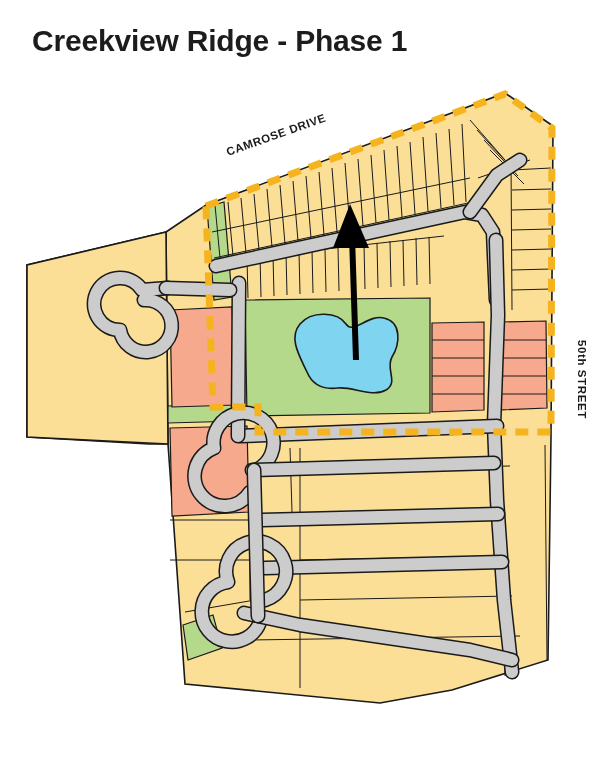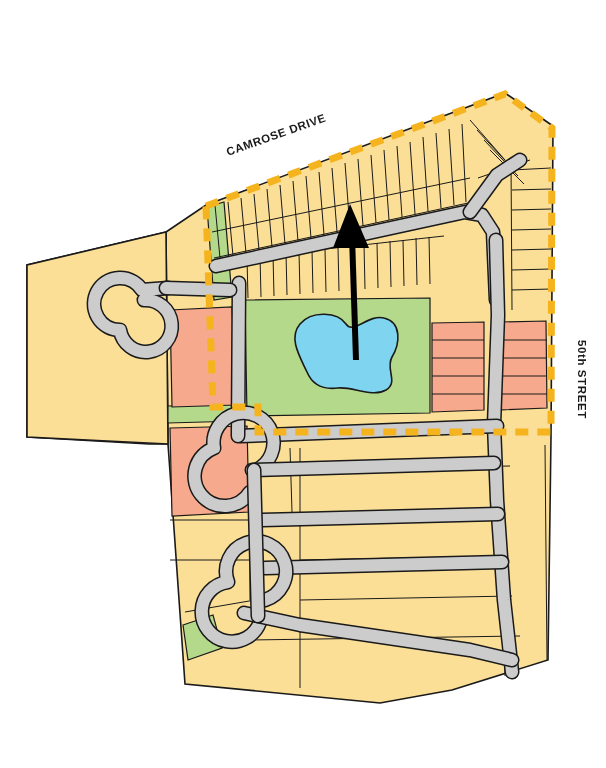--- a/index.html
+++ b/index.html
@@ -41,20 +41,21 @@
     fill: #1a1a1a;
     letter-spacing: 0.6px;
     font-family: "Liberation Sans", sans-serif;
   }
 </style>
 </head>
 <body>
 
 <div id="page">
 
+  <div id="title">Creekview Ridge - Phase 1</div>
 
   <svg id="map-svg" width="606" height="768" viewBox="0 0 606 768">
 
     <g>
 
       <path fill="#fbdf96" stroke="#1a1a1a" stroke-width="1.6" d="M 206,205 L 505,93 L 553,126 L 551,437 L 548,660 L 452,690 L 380,703 L 185,684 L 168,444 L 166,232 L 27,265 L 27,437 L 149,444 L 168,444 L 166,232 Z"></path>
 
       <path fill="#fbdf96" stroke="#1a1a1a" stroke-width="1.6" d="M 27,265 L 166,232 L 168,444 L 27,437 Z"></path>
 
       <path fill="#b5d98a" stroke="#1a1a1a" stroke-width="1.2" d="M 207,207 L 224,202 L 232,297 L 214,300 Z"></path>

